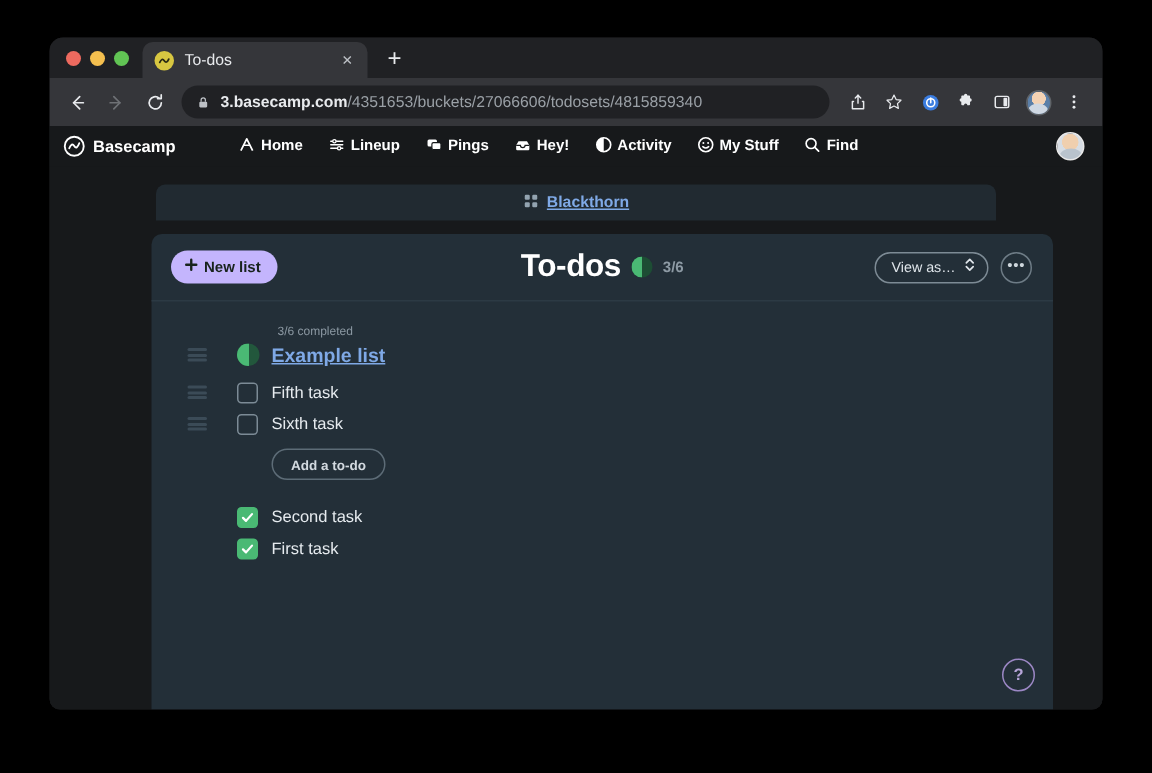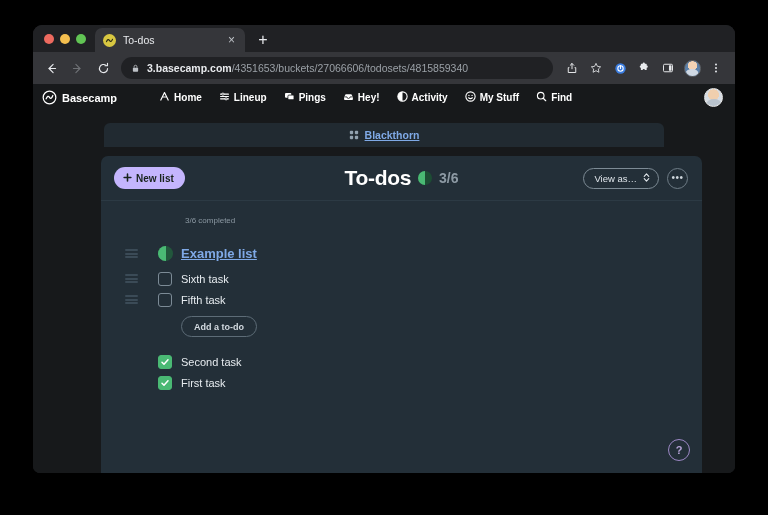--- a/index.html
+++ b/index.html
@@ -227,21 +227,21 @@
     position: relative; overflow: hidden;
     flex: none;
   }
   .progress-dot::after {
     content: ""; position: absolute;
     left: 0; top: 0; width: 50%; height: 100%;
     background: #4ab974;
   }
   .progress-count {
     color: #8d9aa4;
-    font-size: 14px; font-weight: bold;
+    font-size: 10px; font-weight: bold;
   }
   .header-right {
     margin-left: auto;
     display: flex; align-items: center; gap: 8px;
     position: relative; z-index: 2;
   }
   .btn-view-as {
     height: 21px;
     background: transparent;
     border: 1px solid #7d8b95;
@@ -266,21 +266,21 @@
 
   
   .panel-body {
     padding: 15px 0 0 0;
   }
   .list-block { padding-left: 57px; }
   .completed-label {
     color: #8b98a2;
     font-size: 8px;
     margin-left: 27px;
-    margin-bottom: 18px;
+    margin-bottom: 1px;
   }
   .row {
     display: flex; align-items: center;
     height: 21px;
     position: relative;
   }
   .drag-handle {
     position: absolute;
     left: -33px;
     width: 13px; height: 9px;
@@ -575,30 +575,30 @@
           </div>
 
           <div style="margin-top:4px">
             <div class="row">
               <span class="drag-handle">
                   <i></i>
                   <i></i>
                   <i></i>
                 </span>
               <span class="checkbox"></span>
-              <span class="task-label">Sixth task</span>
+              <span class="task-label">Fifth task</span>
             </div>
             <div class="row">
               <span class="drag-handle">
                   <i></i>
                   <i></i>
                   <i></i>
                 </span>
               <span class="checkbox"></span>
-              <span class="task-label">Fifth task</span>
+              <span class="task-label">Sixth task</span>
             </div>
           </div>
 
           <button class="btn-add-todo">Add a to-do</button>
 
           <div class="completed-group">
             <div class="row">
               <span class="checkbox done">
                 <svg width="10" height="10" viewBox="0 0 12 12">
                     <path d="M2.4 6.3 L4.8 8.7 L9.6 3.3" stroke="#ffffff" stroke-width="1.8" fill="none" stroke-linecap="round" stroke-linejoin="round"></path>

